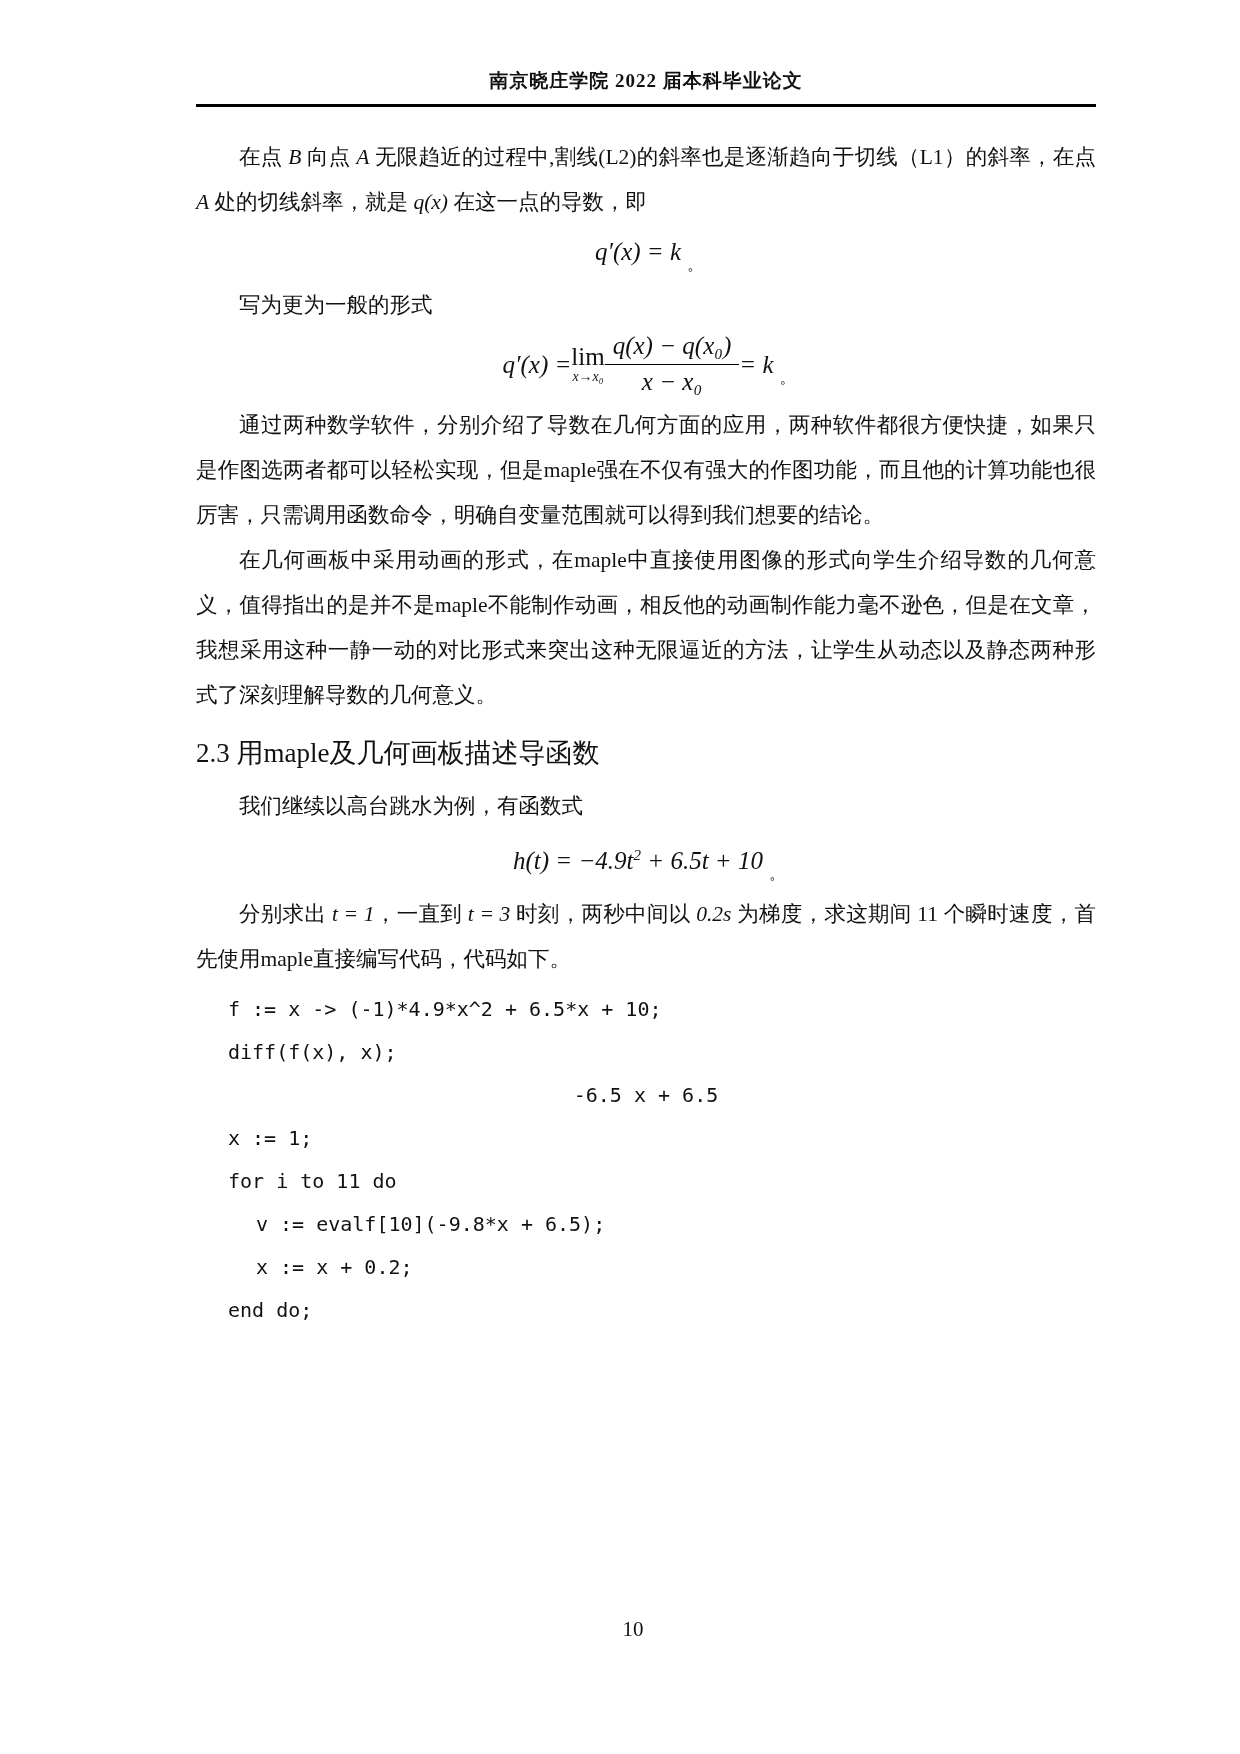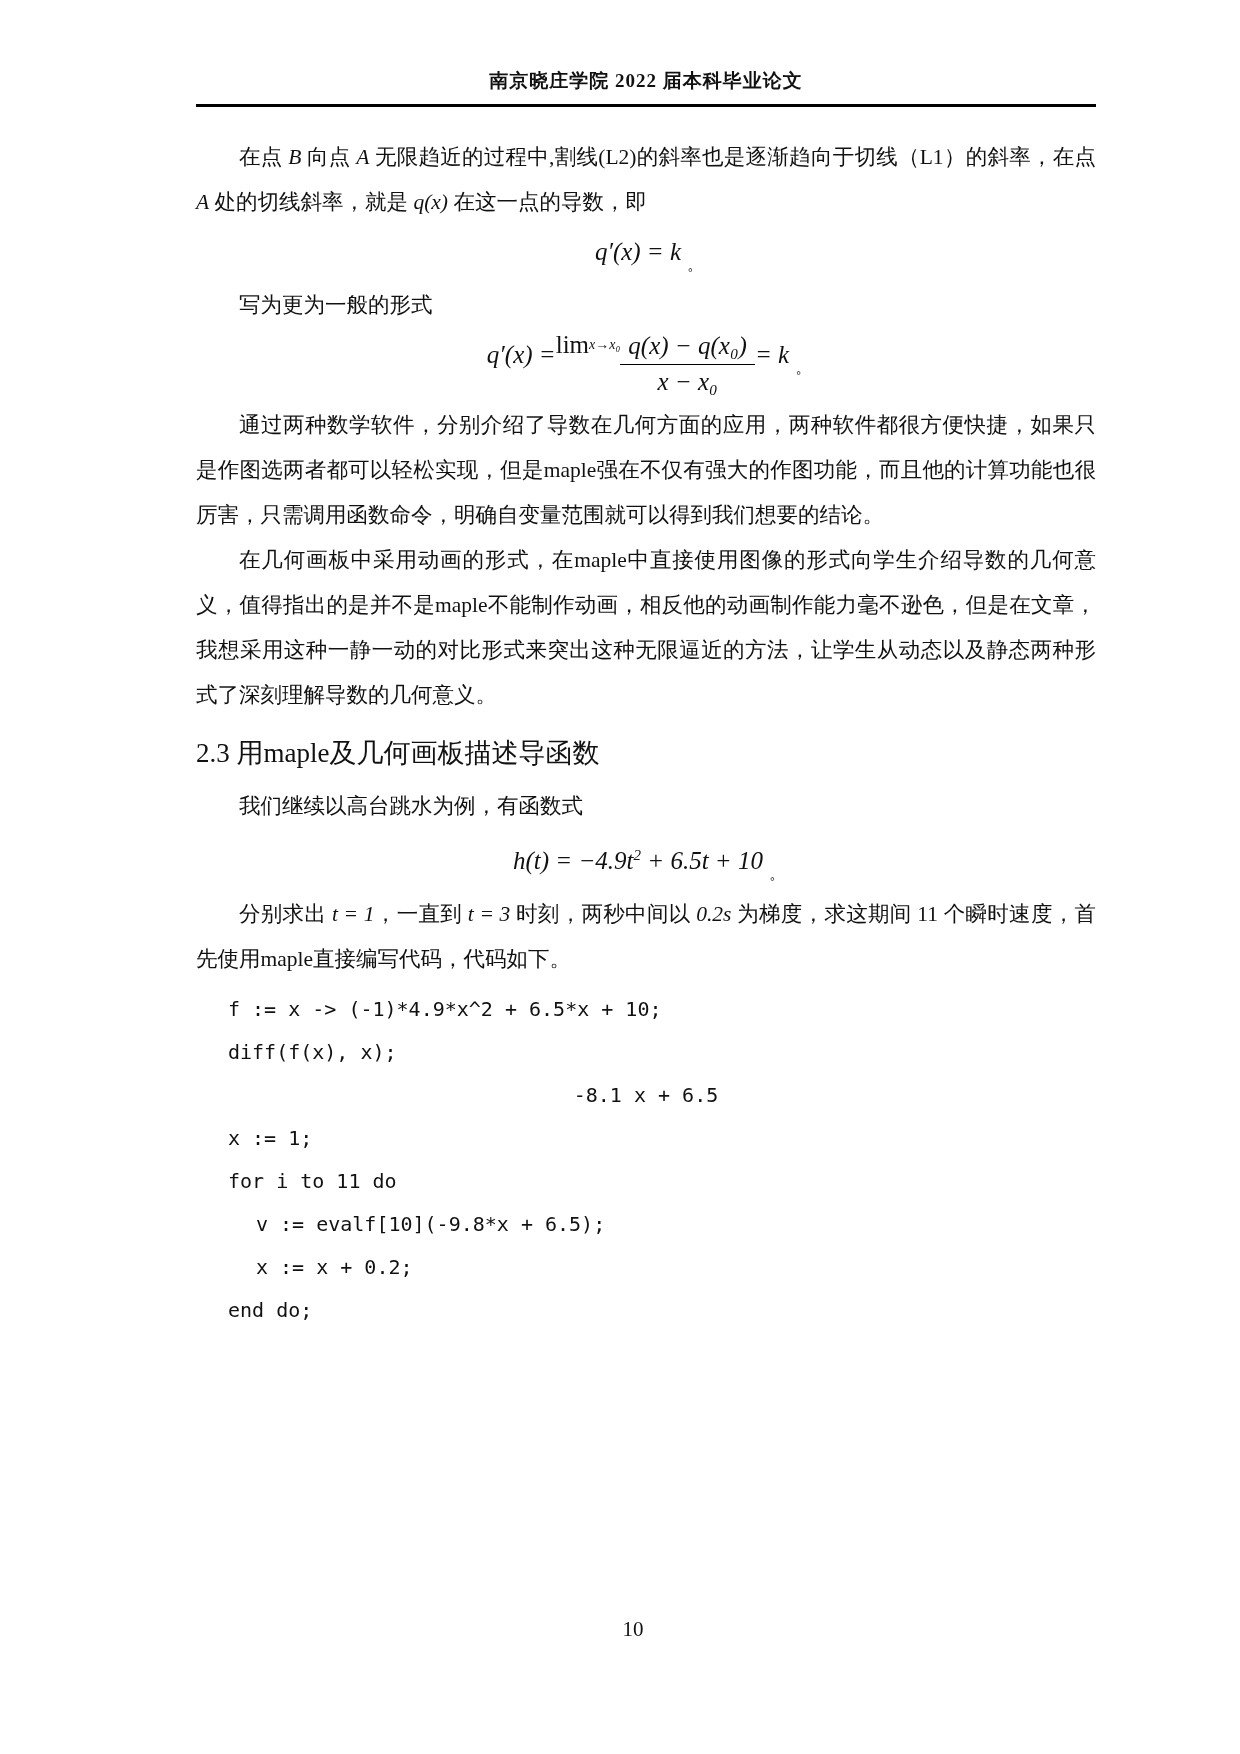--- a/index.html
+++ b/index.html
@@ -39,24 +39,25 @@
     font-size:25px;
     margin:4px 0 6px 0;
   }
   .formula .period {
     font-style:normal;
     font-size:16px;
     position:relative; top:10px; left:6px;
   }
   .formula-row {
     display:inline-flex;
-    align-items:flex-start;
+    align-items:center;
   }
   .lim-block {
     display:inline-flex;
+    flex-direction:column;
     align-items:center;
     line-height:1;
   }
   .lim-word { font-style:normal; font-size:25px; }
   .lim-sub { font-size:14px; margin-top:1px; }
   .frac {
     display:inline-flex;
     flex-direction:column;
     align-items:center;
     line-height:1.15;
@@ -127,21 +128,21 @@
 
     <p class="para indent">我们继续以高台跳水为例，有函数式</p>
 
     <div class="formula"><span>h(t) = −4.9t</span><sup class="f-sup">2</sup><span> + 6.5t + 10</span><span class="period">。</span></div>
 
     <p class="para indent"><span>分别求出 </span><span class="math">t = 1</span><span>，一直到 </span><span class="math">t = 3</span><span> 时刻，两秒中间以 </span><span class="math">0.2s</span><span> 为梯度，求这期间 11 个瞬时速度，首先使用maple直接编写代码，代码如下。</span></p>
 
     <div class="code-block">
       <div class="code-line">f := x -&gt; (-1)*4.9*x^2 + 6.5*x + 10;</div>
       <div class="code-line">diff(f(x), x);</div>
-      <div class="code-line centered">-8.1 x + 6.5</div>
+      <div class="code-line centered">-6.5 x + 6.5</div>
       <div class="code-line">x := 1;</div>
       <div class="code-line">for i to 11 do</div>
       <div class="code-line lvl2">v := evalf[10](-9.8*x + 6.5);</div>
       <div class="code-line lvl2">x := x + 0.2;</div>
       <div class="code-line">end do;</div>
     </div>
 
   </div>
 
   <div class="footer">

